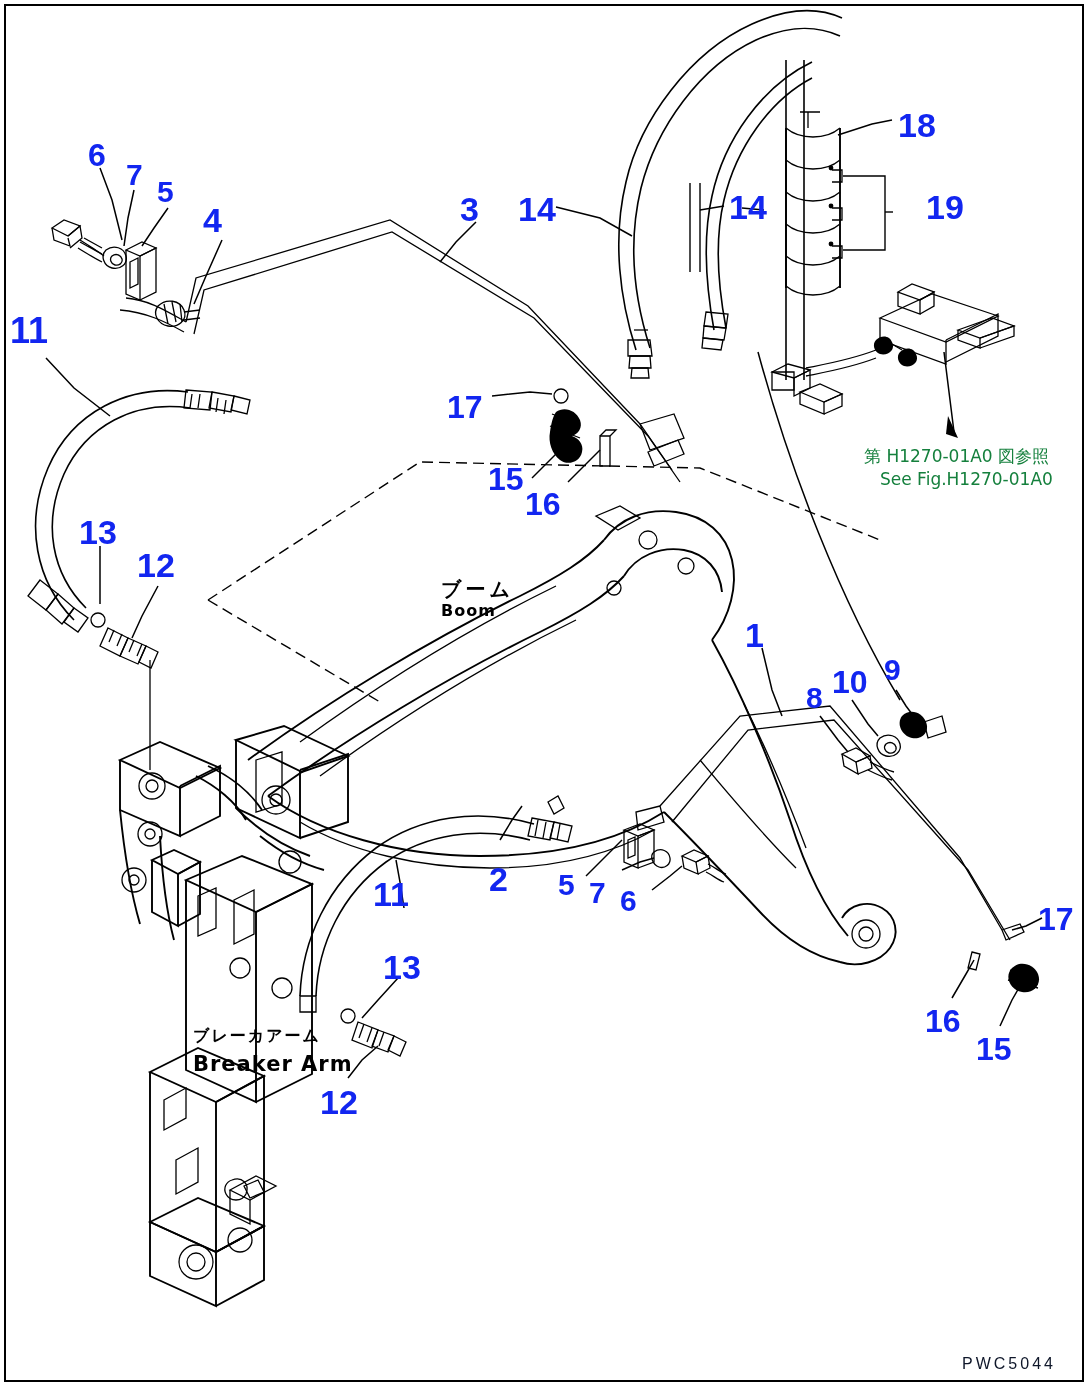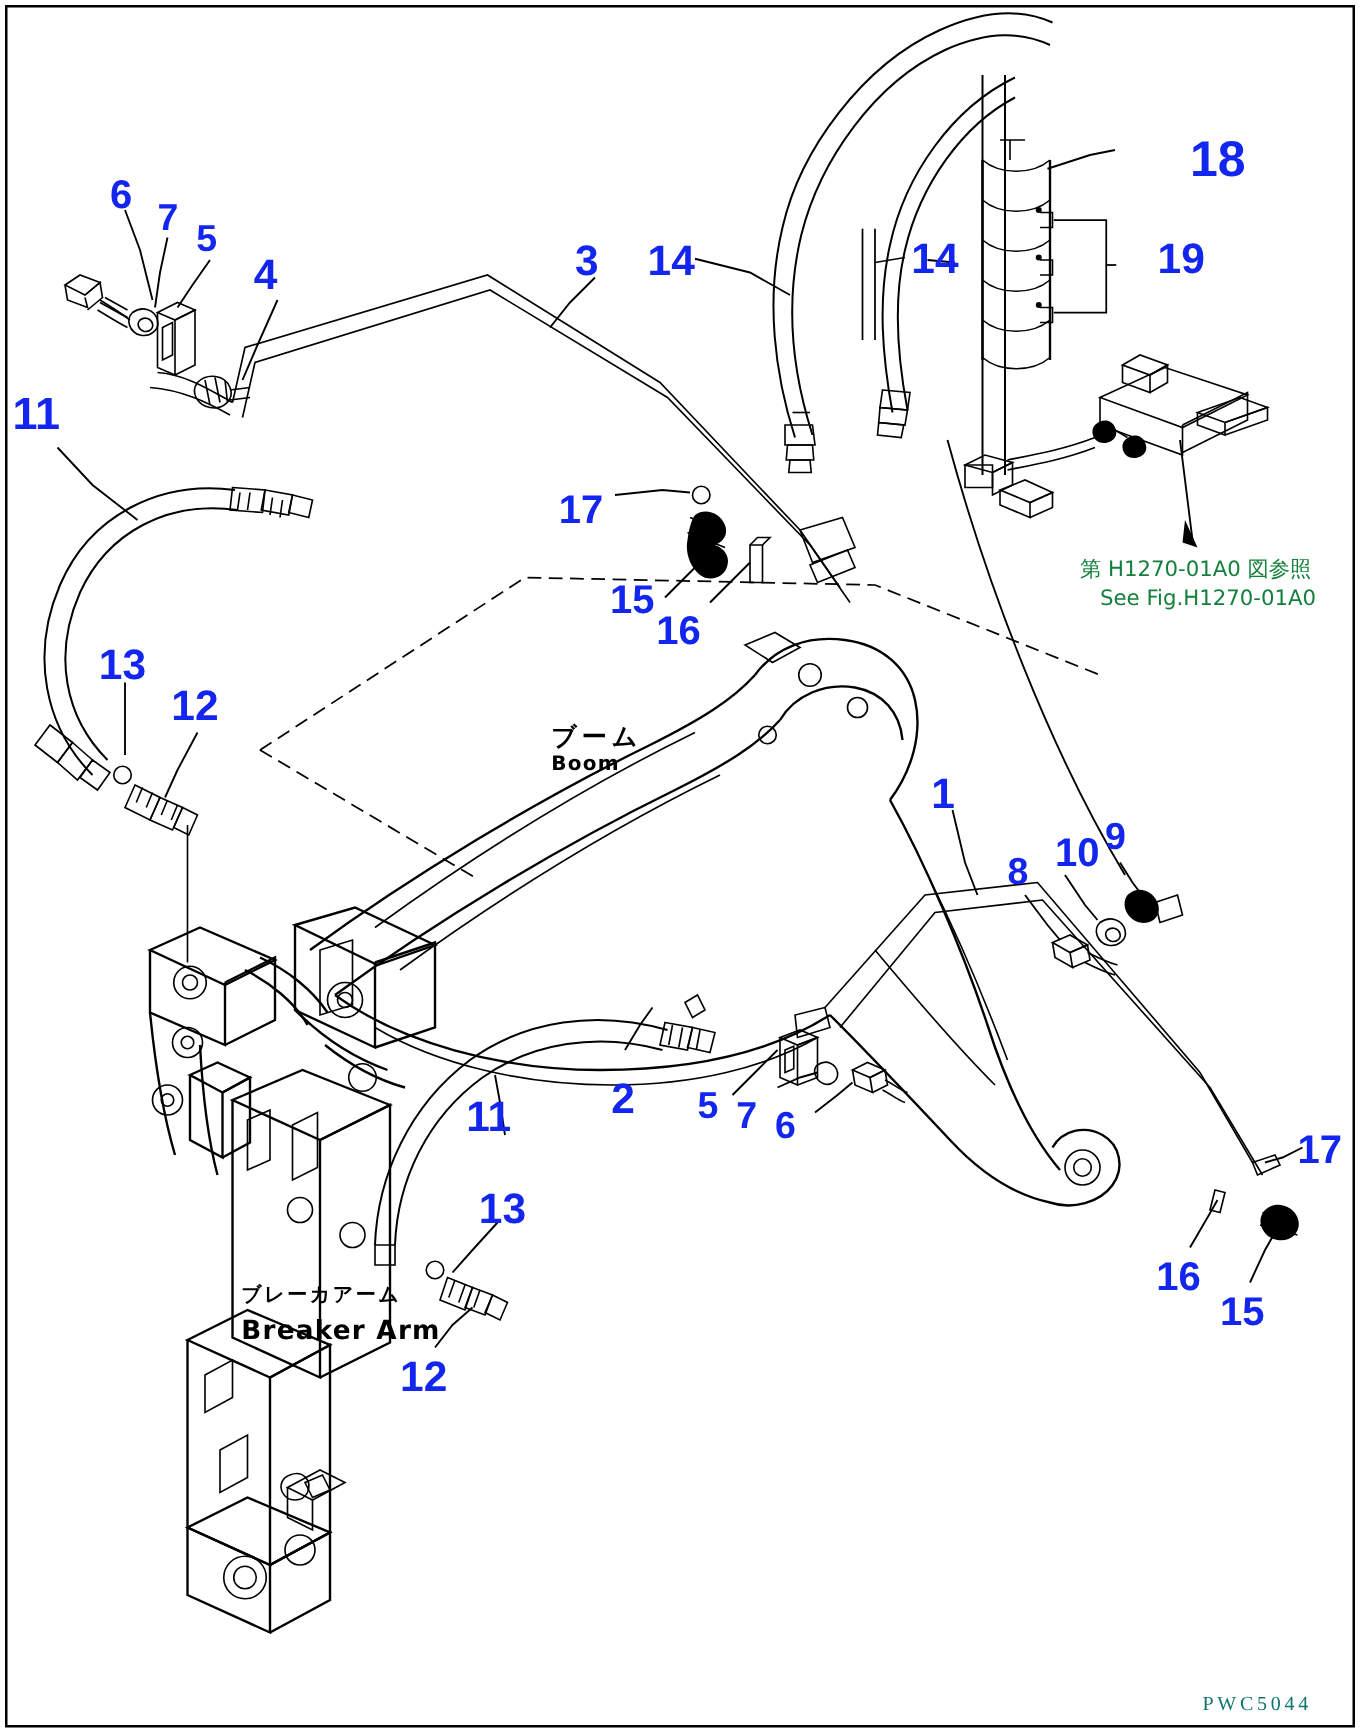--- a/index.html
+++ b/index.html
@@ -57,22 +57,22 @@
     position: absolute;
     color: #15803d;
     font-family: "DejaVu Sans", sans-serif;
     font-size: 17px;
     line-height: 1.25;
     white-space: nowrap;
     user-select: none;
   }
   .part-code {
     position: absolute;
-    color: #0f766e;
-    font-family: Liberation Serif, serif;
+    color: #0f172a;
+    font-family: Liberation Sans, sans-serif;
     font-size: 16px;
     letter-spacing: 3px;
     white-space: nowrap;
     user-select: none;
   }
   .cl-line {
     stroke: #000;
     stroke-width: 1.4;
     fill: none;
   }
@@ -457,30 +457,30 @@
 
   <div class="callout" style="left:745px; top:618px; font-size:34px;">1</div>
   <div class="callout" style="left:489px; top:862px; font-size:34px;">2</div>
   <div class="callout" style="left:460px; top:192px; font-size:34px;">3</div>
   <div class="callout" style="left:203px; top:203px; font-size:34px;">4</div>
   <div class="callout" style="left:157px; top:177px; font-size:30px;">5</div>
   <div class="callout" style="left:88px; top:139px; font-size:32px;">6</div>
   <div class="callout" style="left:126px; top:160px; font-size:30px;">7</div>
   <div class="callout" style="left:806px; top:683px; font-size:30px;">8</div>
   <div class="callout" style="left:884px; top:655px; font-size:30px;">9</div>
-  <div class="callout" style="left:832px; top:666px; font-size:32px;margin-left:12px;">10</div>
+  <div class="callout" style="left:832px; top:666px; font-size:32px;">10</div>
   <div class="callout" style="left:10px; top:313px; font-size:36px;">11</div>
   <div class="callout" style="left:137px; top:548px; font-size:34px;">12</div>
   <div class="callout" style="left:79px; top:515px; font-size:34px;">13</div>
   <div class="callout" style="left:518px; top:192px; font-size:34px;">14</div>
   <div class="callout" style="left:729px; top:190px; font-size:34px;">14</div>
   <div class="callout" style="left:488px; top:463px; font-size:32px;">15</div>
   <div class="callout" style="left:525px; top:488px; font-size:32px;">16</div>
   <div class="callout" style="left:447px; top:391px; font-size:32px;">17</div>
-  <div class="callout" style="left:952px; top:108px; font-size:40px;">18</div>
+  <div class="callout" style="left:898px; top:108px; font-size:34px;">18</div>
   <div class="callout" style="left:898px; top:190px; font-size:34px;margin-left:28px;">19</div>
 
   <div class="callout" style="left:558px; top:870px; font-size:30px;">5</div>
   <div class="callout" style="left:620px; top:886px; font-size:30px;">6</div>
   <div class="callout" style="left:589px; top:878px; font-size:30px;">7</div>
   <div class="callout" style="left:373px; top:877px; font-size:34px;">11</div>
   <div class="callout" style="left:320px; top:1085px; font-size:34px;">12</div>
   <div class="callout" style="left:383px; top:950px; font-size:34px;">13</div>
   <div class="callout" style="left:976px; top:1033px; font-size:32px;">15</div>
   <div class="callout" style="left:925px; top:1005px; font-size:32px;">16</div>

